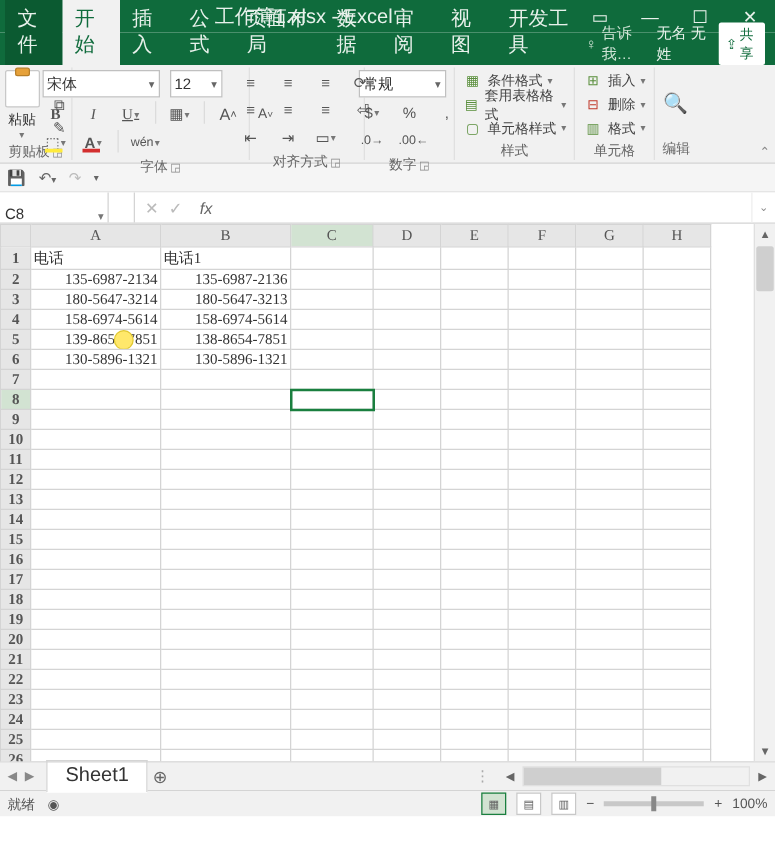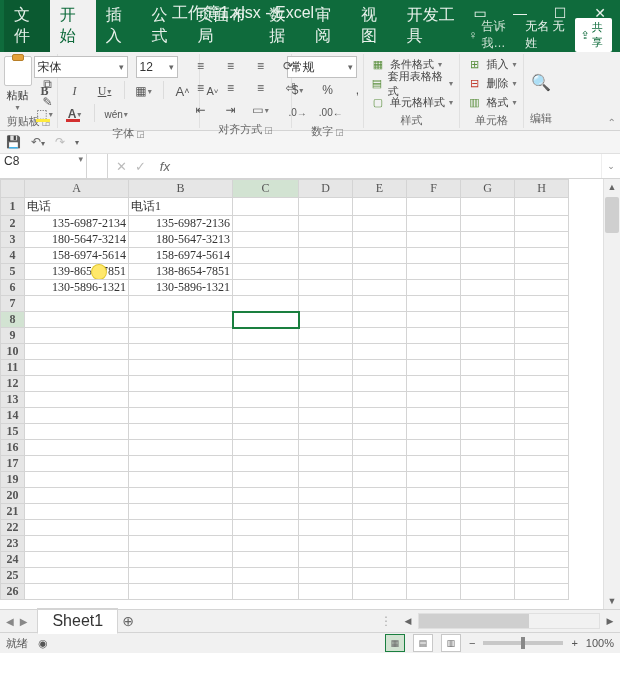--- a/index.html
+++ b/index.html
@@ -39,21 +39,21 @@
 .colorbar{width:14px;height:3px;position:absolute;bottom:2px;left:2px}
 .stylesgrp .body,.cellsgrp .body,.alggrp .body,.numgrp .body{flex-direction:column;gap:2px}
 .menuitem{display:flex;align-items:center;gap:4px;height:17px;font-size:11px;color:#444;padding:0 2px}
 .menuitem .ico{width:16px;height:14px;display:flex;align-items:center;justify-content:center;color:#5a8f3d;font-size:11px}
 .editgrp{border-right:none}
 .editgrp .body{flex-direction:column;align-items:center}
 .collapse{position:absolute;right:4px;bottom:2px;font-size:10px;color:#888}
 .qat{height:22px;background:#f5f5f5;border-bottom:1px solid #e0e0e0;display:flex;align-items:center;padding:0 6px;gap:10px;color:#666}
 .qat .dd{font-size:8px}
 .namebox-row{height:24px;border-bottom:1px solid #d4d4d4;display:flex;align-items:stretch;background:#fff}
-.namebox{width:78px;border-right:1px solid #d4d4d4;display:flex;align-items:flex-start;padding:0 4px;font-size:12px;position:relative}
+.namebox{width:78px;border-right:1px solid #d4d4d4;display:flex;align-items:flex-end;padding:0 4px;font-size:12px;position:relative}
 .namebox .dd{position:absolute;right:3px;font-size:9px;color:#777}
 .fx-sep{width:20px;border-right:1px solid #d4d4d4}
 .fx-btns{display:flex;align-items:center;gap:8px;padding:0 8px;color:#bbb;font-size:13px}
 .fx-label{padding:0 6px;color:#666;font-style:italic;font-size:13px;display:flex;align-items:center}
 .formula{flex:1;display:flex;align-items:center;padding:0 4px}
 .fbar-dd{width:18px;border-left:1px solid #eee;display:flex;align-items:center;justify-content:center;color:#888;font-size:9px}
 .grid{border-collapse:collapse;table-layout:fixed}
 .grid th,.grid td{border:1px solid #d4d4d4;height:16px;padding:0 2px;font-size:12px;font-family:"宋体",SimSun,serif;text-align:right;white-space:nowrap;overflow:hidden;box-sizing:border-box}
 .grid thead th{background:#e6e6e6;text-align:center;font-weight:normal;color:#555;height:18px}
 .grid .rowhdr{background:#e6e6e6;text-align:center;color:#555;width:24px}
@@ -513,20 +513,31 @@
           <td class="  "></td>
           <td class="  "></td>
           <td class="  "></td>
           <td class="  "></td>
           <td class="  "></td>
           <td class="  "></td>
           <td class="  "></td>
           <td class="  "></td>
         </tr>
         <tr>
+          <th class="rowhdr ">18</th>
+          <td class="  "></td>
+          <td class="  "></td>
+          <td class="  "></td>
+          <td class="  "></td>
+          <td class="  "></td>
+          <td class="  "></td>
+          <td class="  "></td>
+          <td class="  "></td>
+        </tr>
+        <tr>
           <th class="rowhdr ">19</th>
           <td class="  "></td>
           <td class="  "></td>
           <td class="  "></td>
           <td class="  "></td>
           <td class="  "></td>
           <td class="  "></td>
           <td class="  "></td>
           <td class="  "></td>
         </tr>

